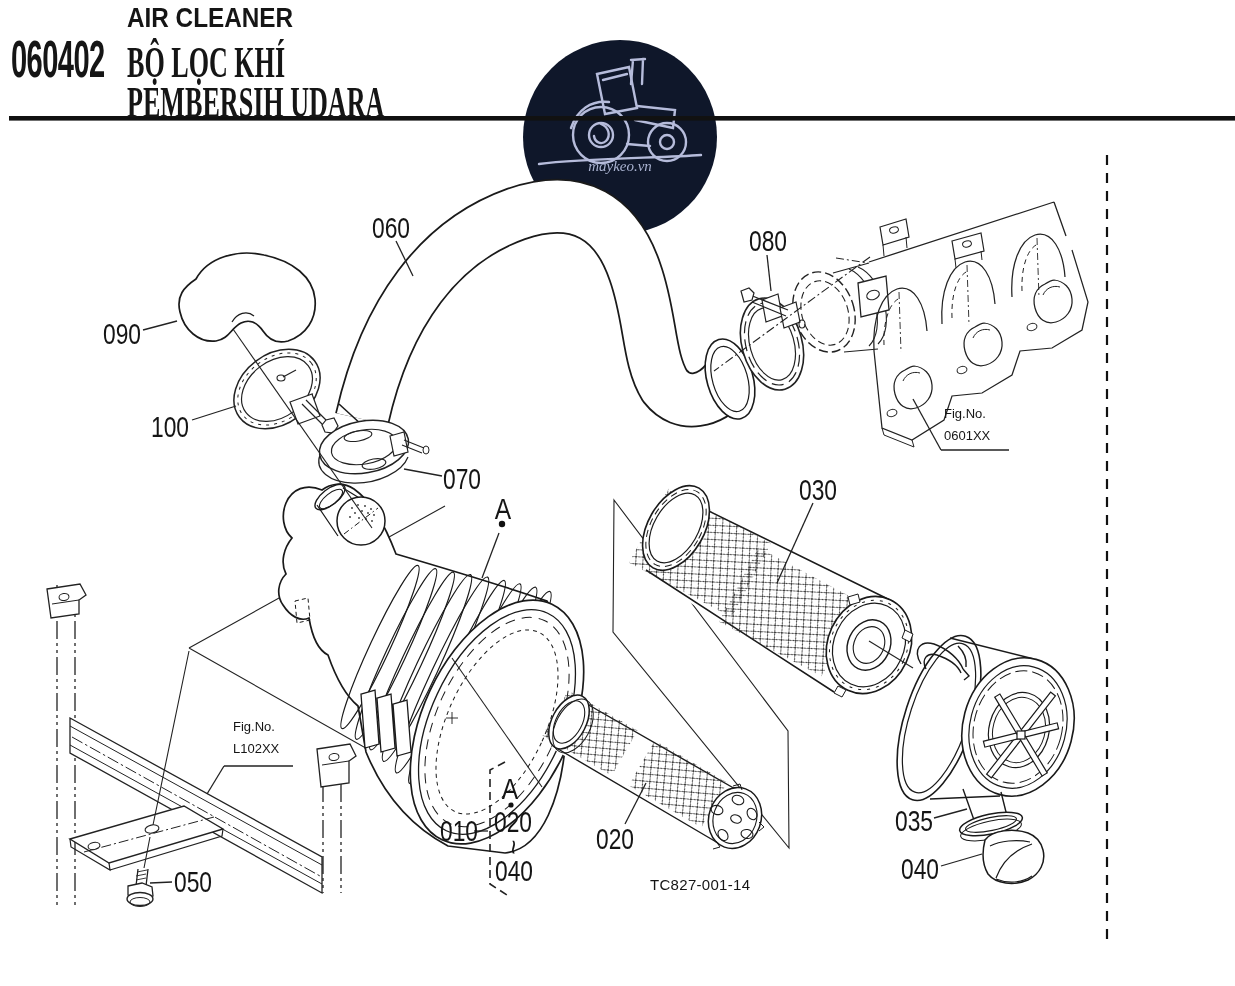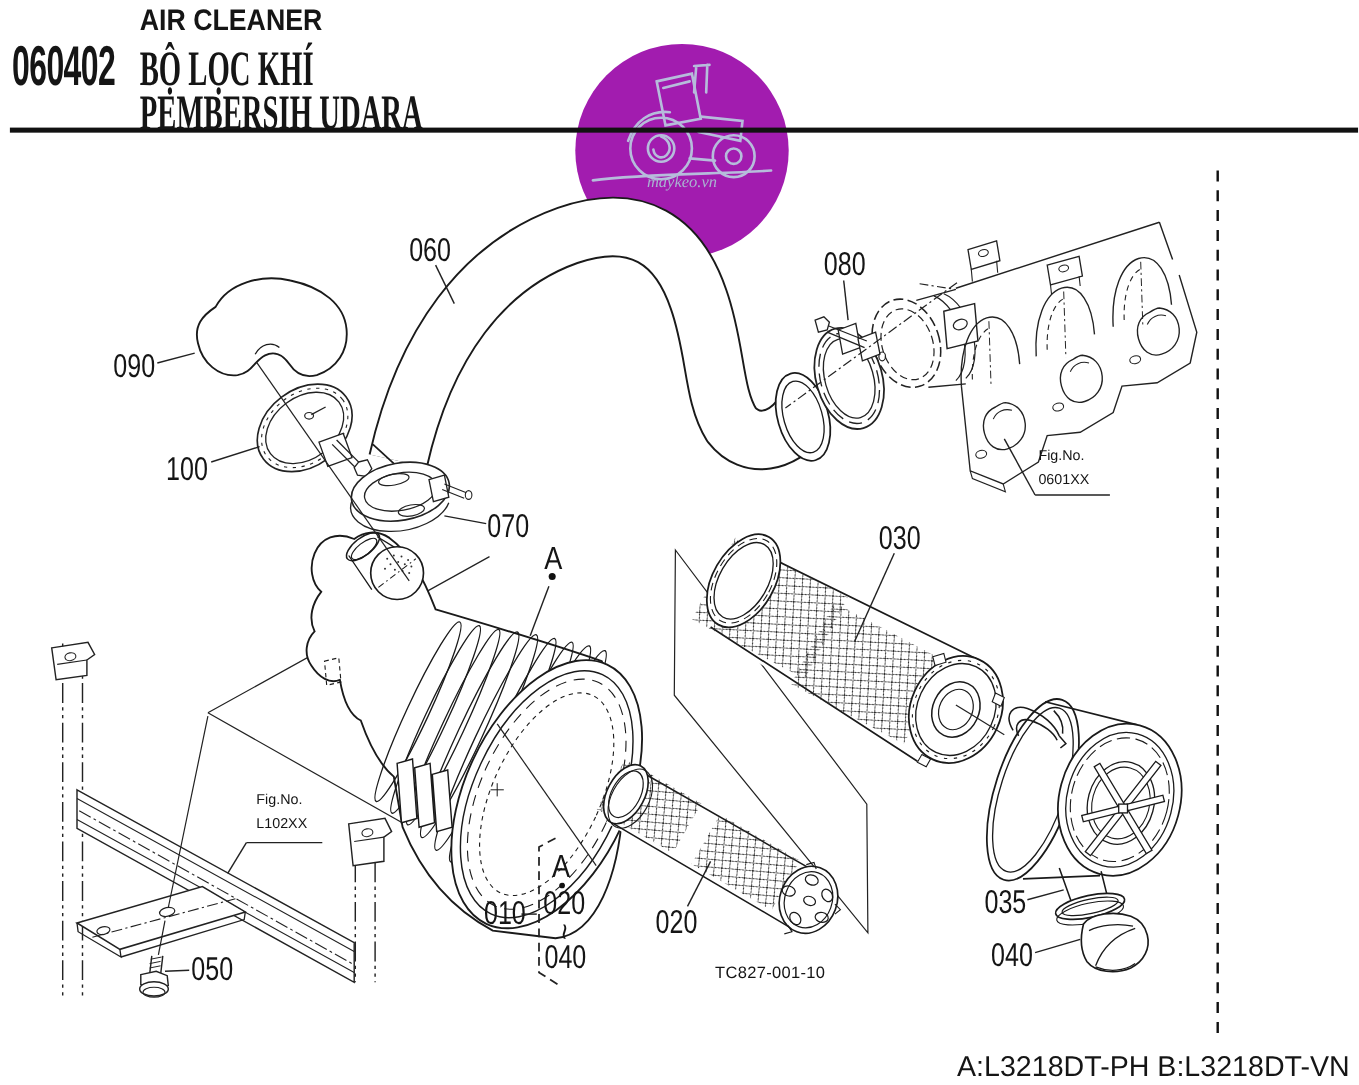--- a/index.html
+++ b/index.html
@@ -11,21 +11,21 @@
   .tilde{font-size:26px;transform:translate(-50%,-50%) rotate(90deg);display:inline-block;}
   .figref{font-size:13px;line-height:22px;}
   .smcode{font-size:15px;letter-spacing:.3px;}
   .hdr-code{left:11px;top:30px;font-size:51px;font-weight:bold;transform:scaleX(.57);transform-origin:left top;letter-spacing:-1px;}
   .hdr-en{left:127px;top:3px;font-size:27px;font-weight:bold;transform:scaleX(.9);transform-origin:left top;}
   .hdr-serif{font-family:"Liberation Serif",serif;font-weight:bold;transform:scaleX(.58);transform-origin:left top;}
   .hdr-vi{left:127px;top:36px;font-size:45px;}
   .hdr-id{left:127px;top:76px;font-size:45px;}
   .footer-models{right:8px;top:954px;font-size:26px;}
   #wmark{position:absolute;left:523px;top:40px;width:194px;height:194px;border-radius:50%;
-         background:#a21caf;}
+         background:#0f172a;}
   #wmark .wm-text{position:absolute;left:0;right:0;top:118px;text-align:center;
          font-family:"Liberation Serif",serif;font-style:italic;font-size:15px;color:#a9b2d0;}
   svg{position:absolute;left:0;top:0;}
   .layer{position:absolute;left:0;top:0;width:100%;height:100%;}
 </style>
 </head>
 <body>
 
 <div id="page">
 
@@ -355,15 +355,14 @@
 
   <div class="lbl figref" style="left:944px;top:403px">
     <div>Fig.No.</div>
     <div>0601XX</div>
   </div>
   <div class="lbl figref" style="left:233px;top:716px">
     <div>Fig.No.</div>
     <div>L102XX</div>
   </div>
 
-  <div class="lbl smcode" style="left:650px;top:876px">TC827-001-10</div>
-  <div class="lbl footer-models">A:L3218DT-PH B:L3218DT-VN</div>
+  <div class="lbl smcode" style="left:650px;top:876px">TC827-001-14</div>
 </div>
 
 </body></html>

